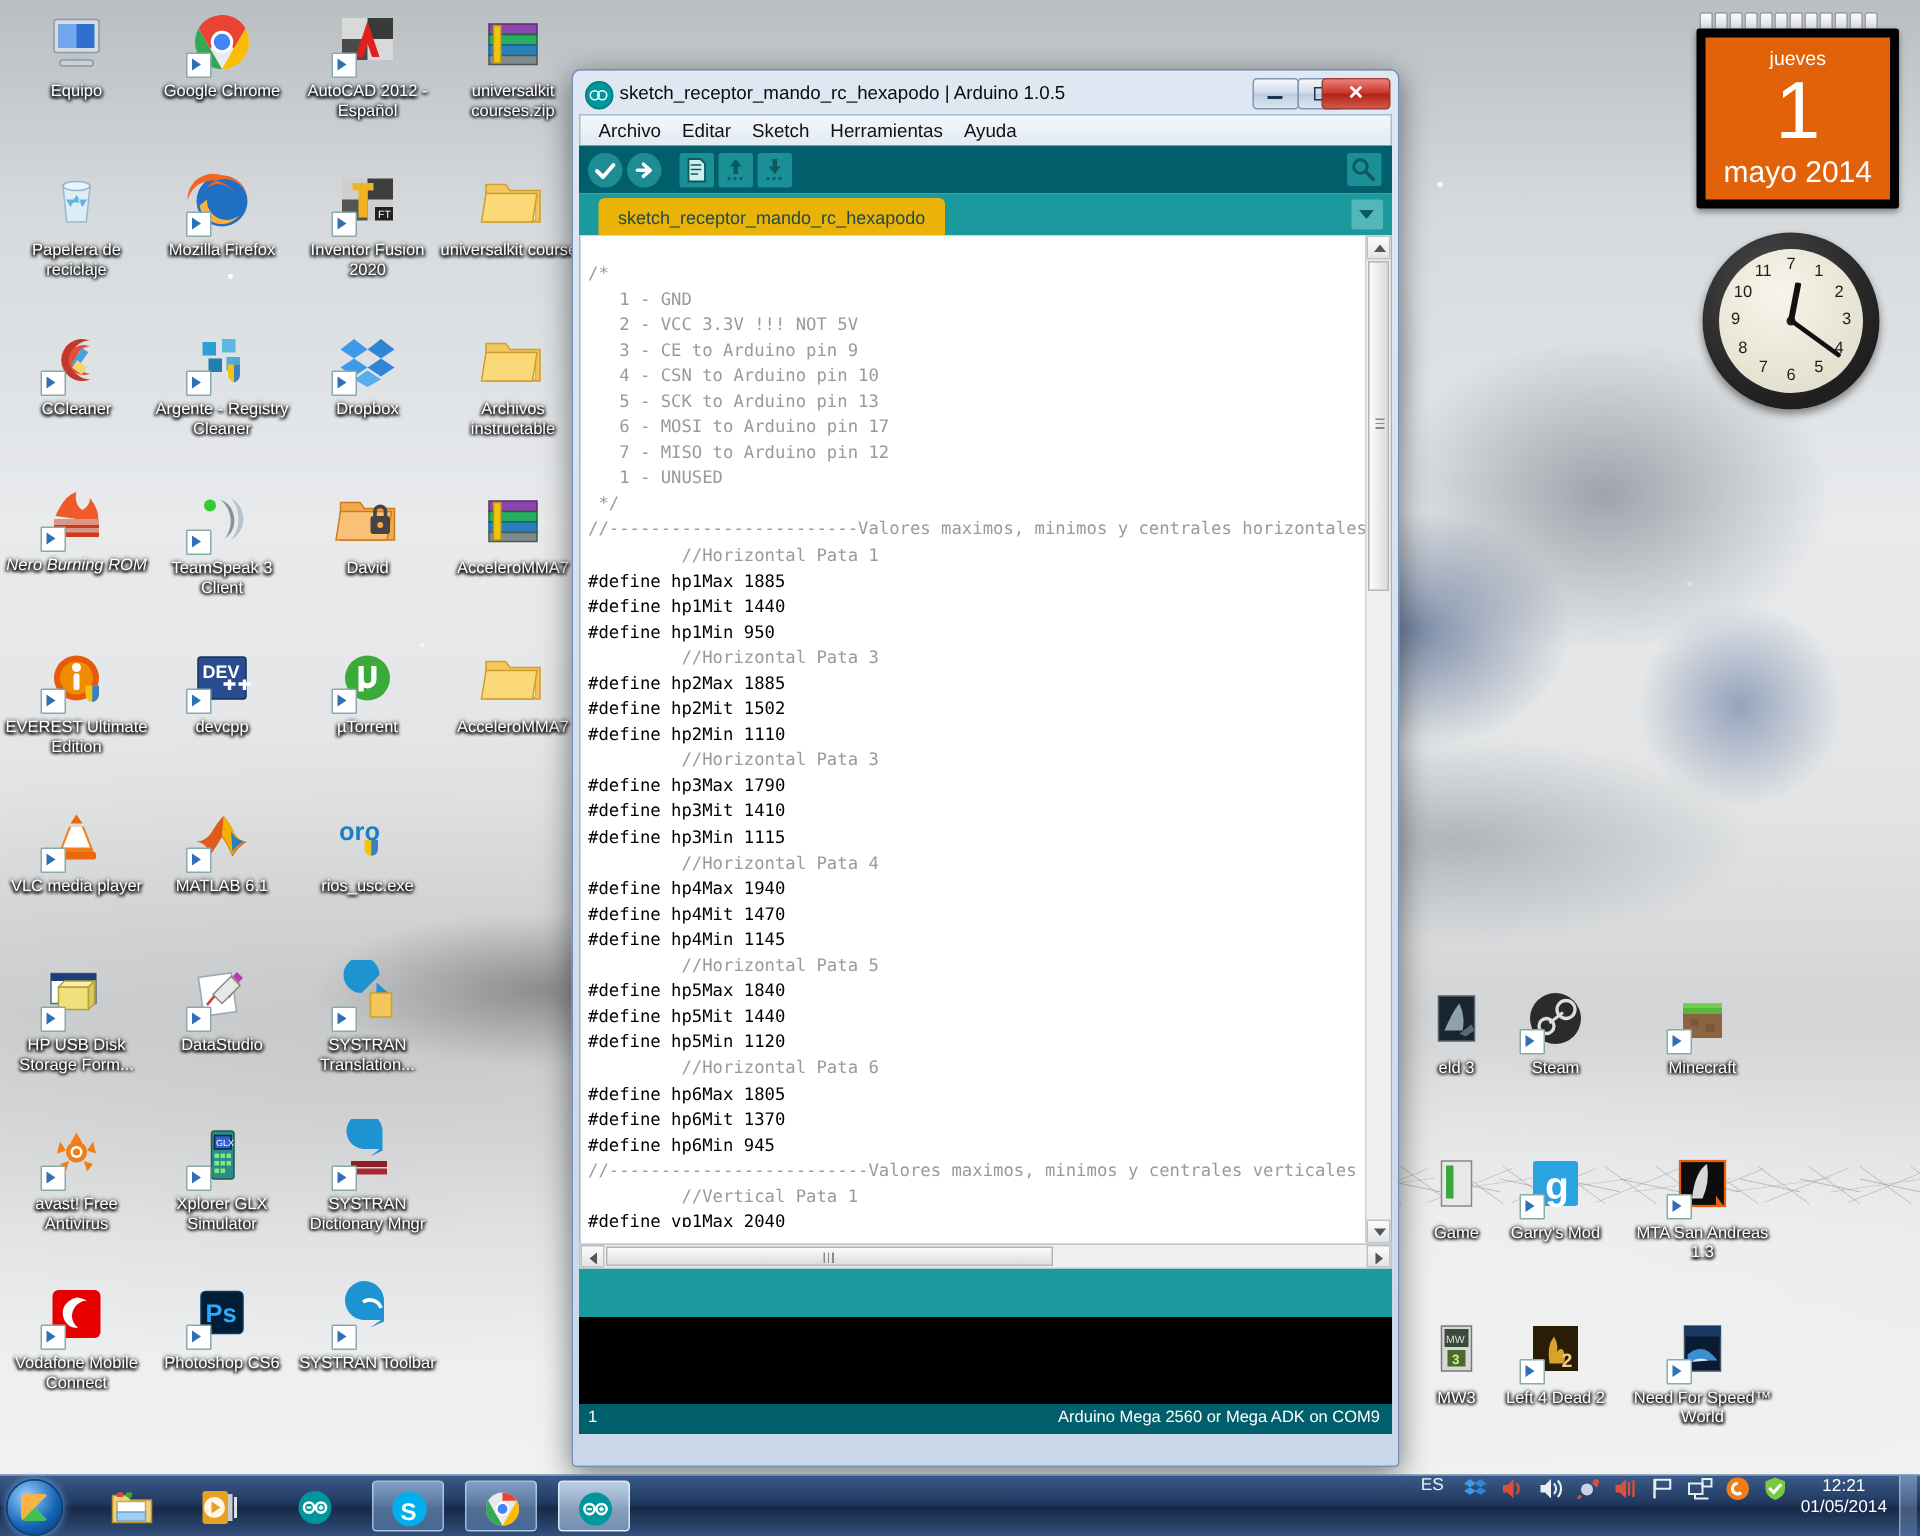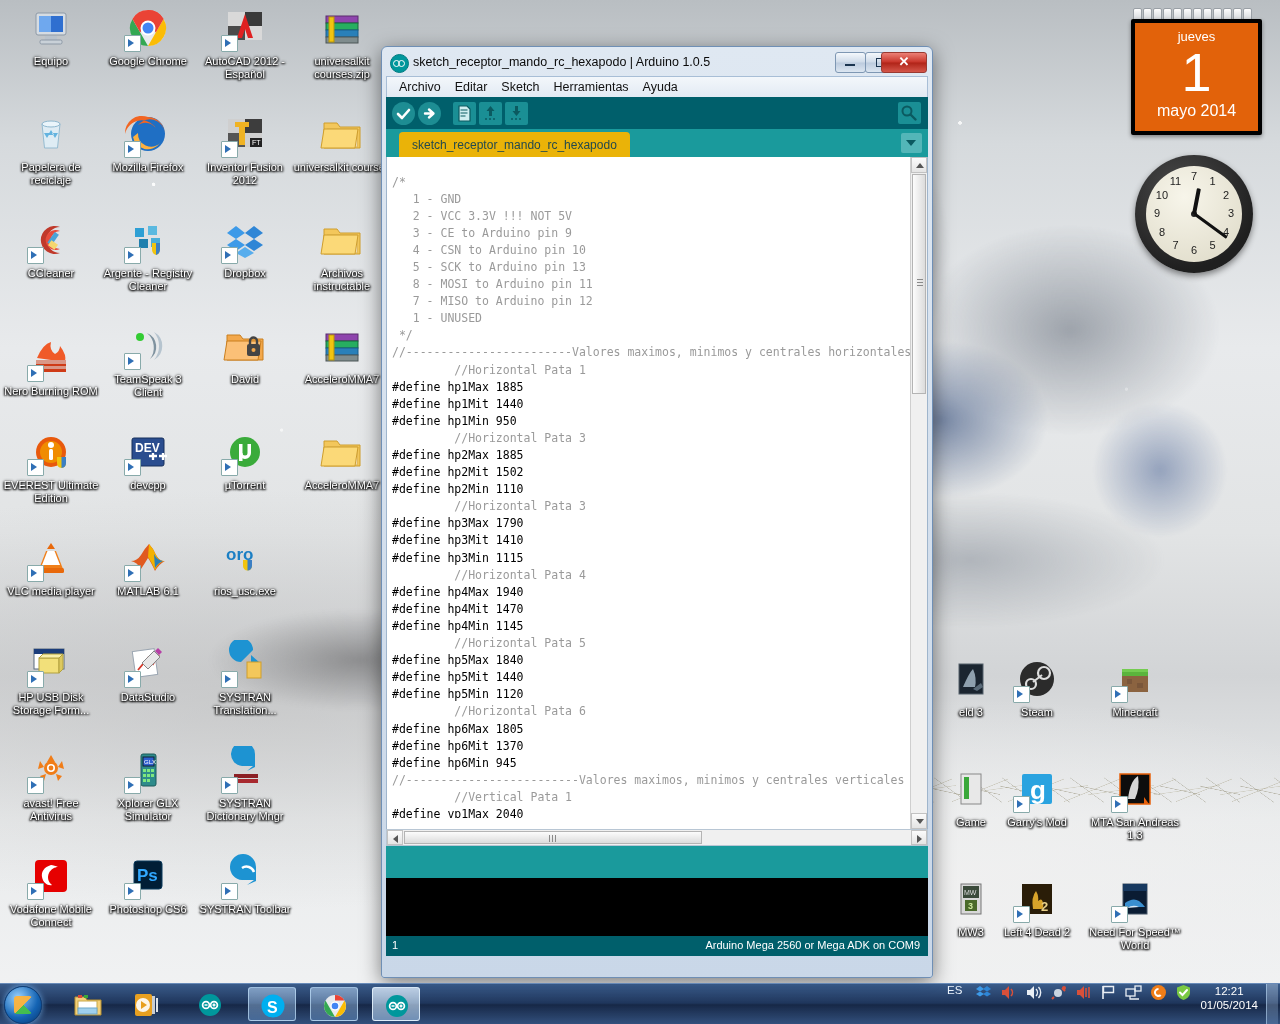--- a/index.html
+++ b/index.html
@@ -77,25 +77,25 @@
     border-bottom:4px solid transparent;
   }
 
   
   #cal-gadget{position:absolute;left:1131px;top:8px;width:123px;height:120px;}
   #cal-rings{position:absolute;left:0;top:0;width:123px;height:14px;
     background:repeating-linear-gradient(90deg,#fff 0 6px,#b8bcc0 6px 7px,#fff 7px 10px,transparent 10px 11px);
     }
   .ring{position:absolute;top:0;width:7px;height:14px;border:1px solid #9aa0a6;border-radius:2px;background:linear-gradient(180deg,#fdfdfd,#c8ccd0);}
   #cal-body{position:absolute;left:0;top:11px;width:123px;height:108px;background:#e2620a;
-    border:4px solid #000000;border-radius:2px;box-shadow:0 2px 4px rgba(0,0,0,.4);
+    border:6px solid #000000;border-radius:2px;box-shadow:0 2px 4px rgba(0,0,0,.4);
     color:#fff;text-align:center;}
   #cal-weekday{font-size:13px;margin-top:6px;}
   #cal-day{font-size:54px;line-height:52px;font-weight:300;margin-top:2px;}
-  #cal-month{font-size:16px;margin-top:4px;}
+  #cal-month{font-size:20px;margin-top:4px;}
 
   #clock-gadget{position:absolute;left:1135px;top:155px;width:118px;height:132px;}
   #clock-face{position:absolute;left:0;top:0;width:118px;height:118px;border-radius:50%;
     background:radial-gradient(circle at 38% 30%, #4a4a4a, #1f1f1f 72%);
     box-shadow:0 3px 6px rgba(0,0,0,.45);}
   #clock-inner{position:absolute;left:11px;top:11px;width:96px;height:96px;border-radius:50%;
     background:radial-gradient(circle at 40% 32%, #f7f5ea, #ddd9c6);}
   .tickn{position:absolute;font-size:11px;color:#1d1d1d;width:14px;text-align:center;}
   .hand{position:absolute;background:#111;transform-origin:50% 100%;border-radius:1px;}
   #clock-pin{position:absolute;left:56px;top:56px;width:6px;height:6px;border-radius:50%;background:#222;}
@@ -281,21 +281,21 @@
     </div>
     <div class="icon-cell" style="left: 196px; top: 110px;">
       <div class="icon-art"><svg width="48" height="48">
           <rect x="7" y="9" width="34" height="28" fill="#cfcfcf"></rect>
           <rect x="24" y="9" width="17" height="14" fill="#3d3d3d"></rect>
           <rect x="7" y="23" width="17" height="14" fill="#555"></rect>
           <path d="M14 12 h14 v5 h-4 v18 h-6 v-18 h-4 z" fill="#f0b323"></path>
           <rect x="29" y="28" width="12" height="9" fill="#222"></rect>
           <text x="31" y="35" font-size="7" fill="#fff" font-family="sans-serif">FT</text>
         </svg><span class="shortcut-arrow"></span></div>
-      <div class="icon-label">Inventor Fusion 2012</div>
+      <div class="icon-label">Inventor Fusion 2020</div>
     </div>
     <div class="icon-cell" style="left: 293px; top: 110px;">
       <div class="icon-art"><svg width="48" height="48">
           <path d="M6 13 h13 l3 4 h20 v21 h-36 z" fill="#f3c75b" stroke="#cf9e2d"></path>
           <path d="M9 19 h30 v18 h-30 z" fill="#fff" stroke="#d8b25a"></path>
           <path d="M6 19 h34 l-3 19 h-34 z" fill="#fbd978" stroke="#cf9e2d"></path>
         </svg></div>
       <div class="icon-label">universalkit courses</div>
     </div>
     <div class="icon-cell" style="left: 2px; top: 216px;">
@@ -329,21 +329,21 @@
       <div class="icon-label">Dropbox</div>
     </div>
     <div class="icon-cell" style="left: 293px; top: 216px;">
       <div class="icon-art"><svg width="48" height="48">
           <path d="M6 13 h13 l3 4 h20 v21 h-36 z" fill="#f3c75b" stroke="#cf9e2d"></path>
           <path d="M9 19 h30 v18 h-30 z" fill="#fff" stroke="#d8b25a"></path>
           <path d="M6 19 h34 l-3 19 h-34 z" fill="#fbd978" stroke="#cf9e2d"></path>
         </svg></div>
       <div class="icon-label">Archivos instructable</div>
     </div>
-    <div class="icon-cell" style="left: 2px; top: 334px;">
+    <div class="icon-cell" style="left: 2px; top: 320px; font-style: italic;">
       <div class="icon-art"><svg width="48" height="48">
           <path d="M10 24 q6 -14 14 -16 q-2 8 4 12 q5 -3 5 -8 q7 9 5 16 z" fill="#f05a28"></path>
           <path d="M9 26 h30 v12 h-30 z" fill="#cf3b17"></path>
           <path d="M9 26 h30 v4 h-30 z M9 32 h30 v3 h-30 z" fill="#e4e4e4" opacity=".55"></path>
         </svg><span class="shortcut-arrow"></span></div>
       <div class="icon-label">Nero Burning ROM</div>
     </div>
     <div class="icon-cell" style="left: 99px; top: 322px;">
       <div class="icon-art"><svg width="48" height="48">
           <path d="M30 10 a16 16 0 0 1 0 28 a22 22 0 0 0 0 -28 z" fill="#b6c4cf"></path>
@@ -700,21 +700,21 @@
     <div id="tab-menu"></div>
   </div>
 
   <div id="editor-wrap">
     <pre id="code"><span class="cmt">/*
 </span><span class="cmt">   1 - GND
 </span><span class="cmt">   2 - VCC 3.3V !!! NOT 5V
 </span><span class="cmt">   3 - CE to Arduino pin 9
 </span><span class="cmt">   4 - CSN to Arduino pin 10
 </span><span class="cmt">   5 - SCK to Arduino pin 13
-</span><span class="cmt">   8 - MOSI to Arduino pin 11
+</span><span class="cmt">   6 - MOSI to Arduino pin 17
 </span><span class="cmt">   7 - MISO to Arduino pin 12
 </span><span class="cmt">   1 - UNUSED
 </span><span class="cmt"> */
 </span><span class="cmt">//------------------------Valores maximos, minimos y centrales horizontales
 </span><span class="cmt">         //Horizontal Pata 1
 </span><span>#define hp1Max 1885
 </span><span>#define hp1Mit 1440
 </span><span>#define hp1Min 950
 </span><span class="cmt">         //Horizontal Pata 3
 </span><span>#define hp2Max 1885

